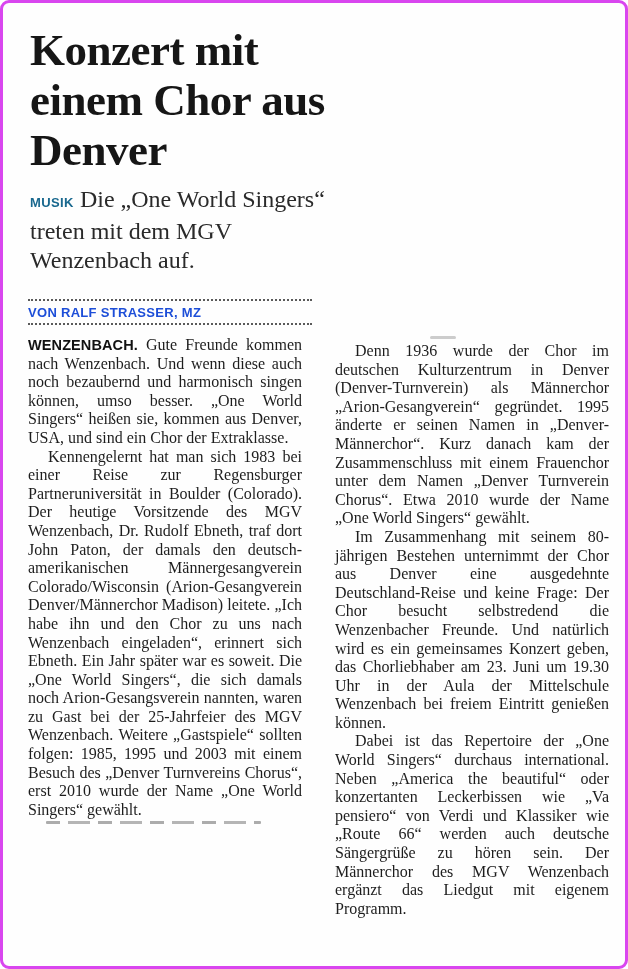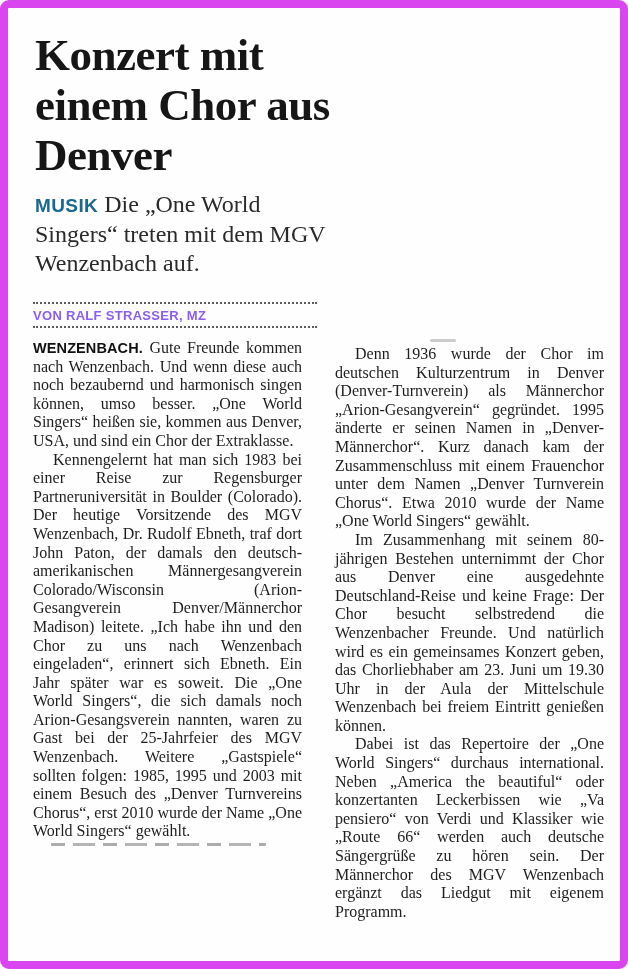--- a/index.html
+++ b/index.html
@@ -5,21 +5,21 @@
   html, body {
     margin: 0;
     padding: 0;
     background: #ffffff;
   }
   .page {
     position: relative;
     width: 628px;
     height: 969px;
     box-sizing: border-box;
-    border: 8px solid #d946ef;
+    border: 3px solid #d946ef;
     border-radius: 9px;
     background: #fefefe;
     overflow: hidden;
     font-family: "Liberation Serif", serif;
   }
   .content {
     padding: 22px 16px 0 21px;
   }
   .headline {
     margin: 0 0 10px 6px;
@@ -37,35 +37,35 @@
     font-family: "Liberation Serif", serif;
     font-size: 24px;
     line-height: 29px;
     color: #2a2a2a;
     hyphens: auto;
     -webkit-hyphens: auto;
   }
   .kicker {
     font-family: "Liberation Sans", sans-serif;
     font-weight: 700;
-    font-size: 19px;
+    font-size: 13px;
     letter-spacing: 0.4px;
     color: #19688e;
   }
   .byline {
     width: 284px;
     margin: 0 0 11px 4px;
     padding: 4px 0 3px 0;
     border-top: 2px dotted #5a5a5a;
     border-bottom: 2px dotted #5a5a5a;
     font-family: "Liberation Sans", sans-serif;
     font-weight: 700;
     font-size: 13px;
     letter-spacing: 0.3px;
-    color: #8b5cf6;
+    color: #1d4ed8;
   }
   .columns {
     display: flex;
     gap: 33px;
     margin-left: 4px;
   }
   .col {
     width: 283px;
     font-size: 16px;
     line-height: 18.6px;

